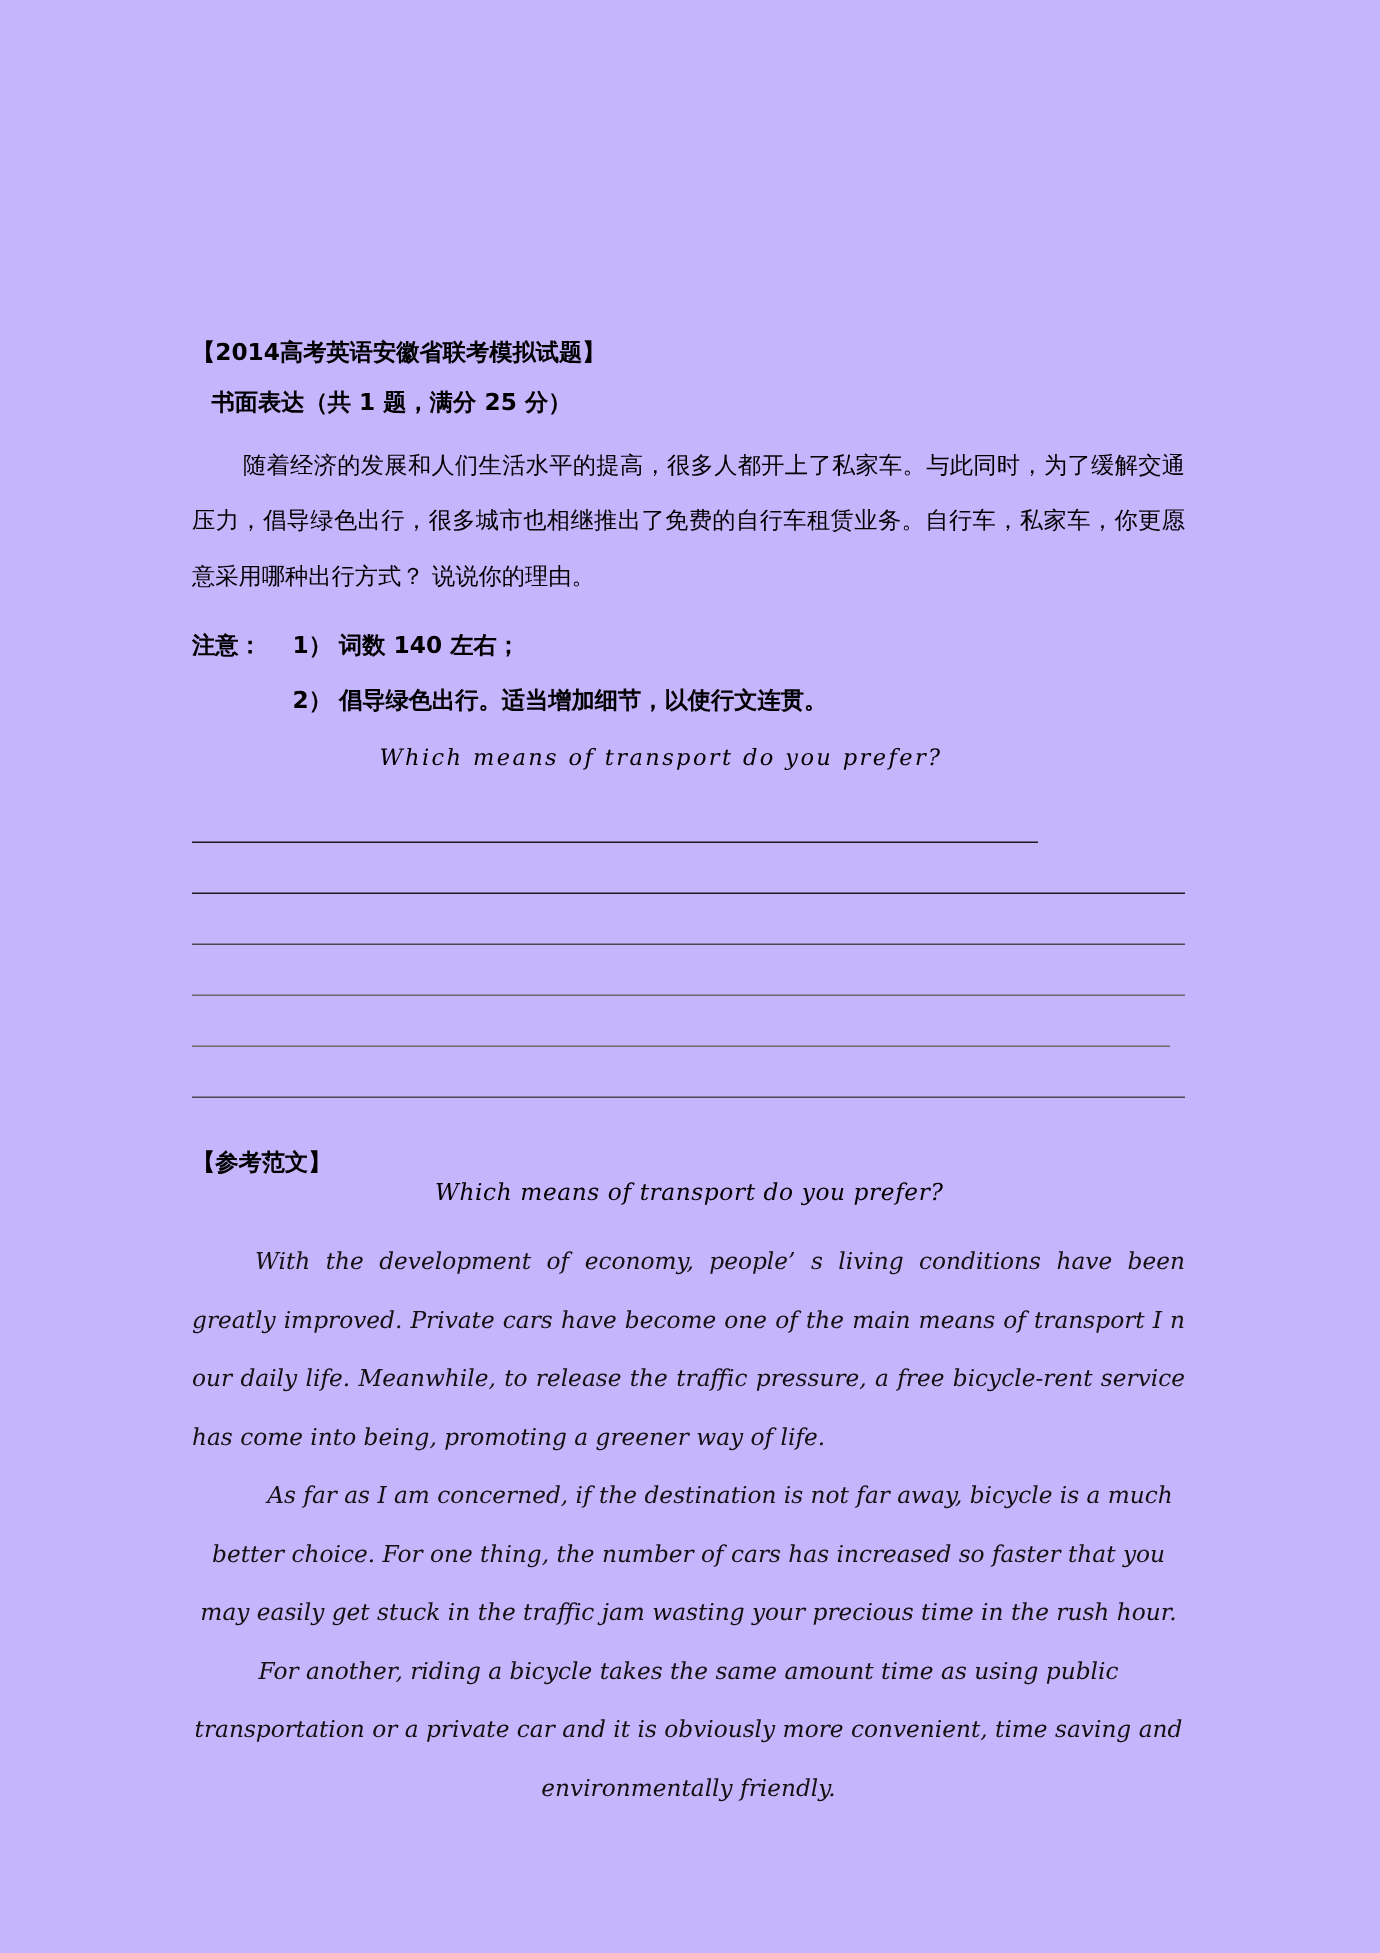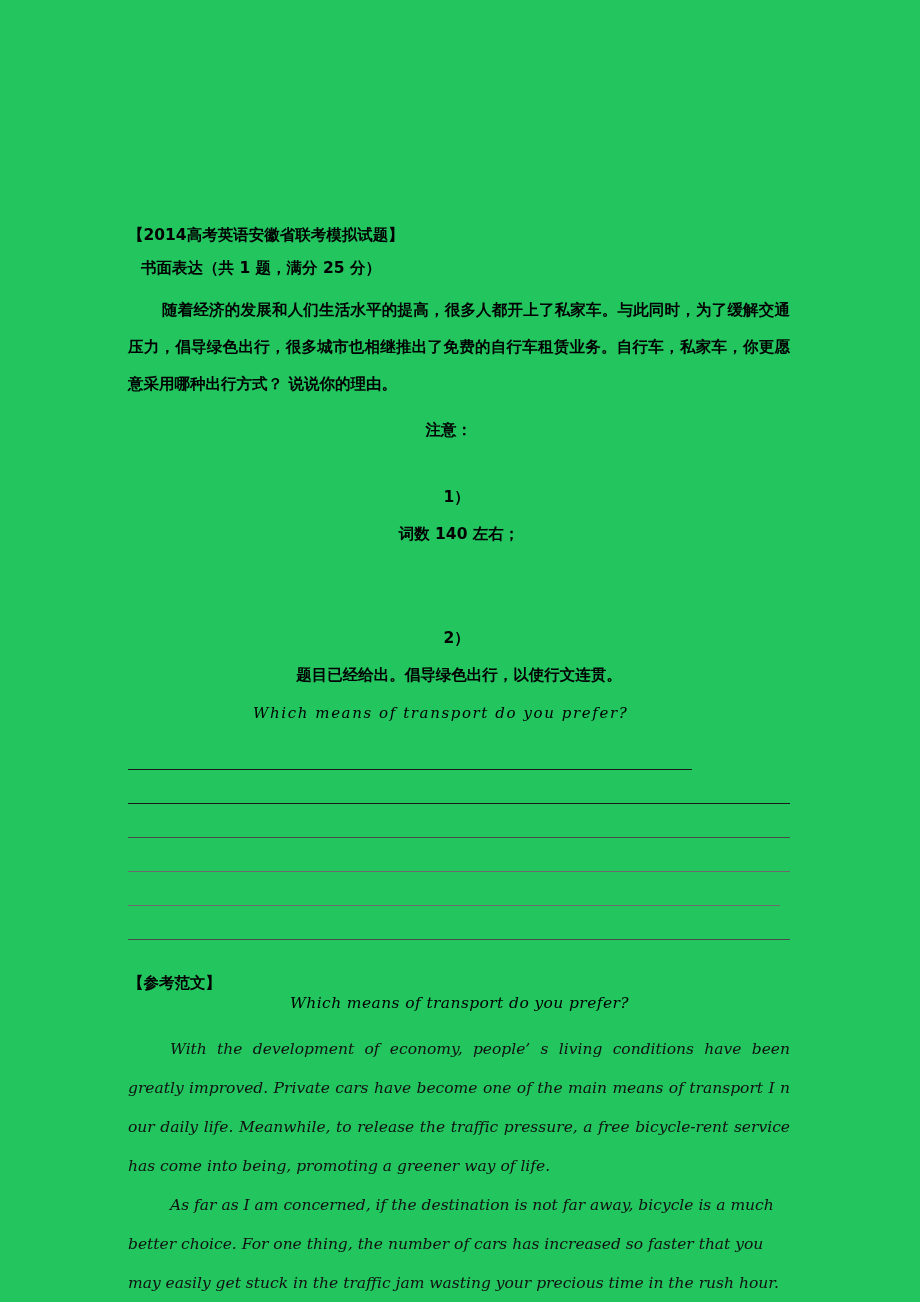--- a/index.html
+++ b/index.html
@@ -4,21 +4,21 @@
 <style>
   html, body {
     margin: 0;
     padding: 0;
     background: #ffffff;
   }
   .page {
     position: relative;
     width: 920px;
     height: 1302px;
-    background: #22c55e;
+    background: #c4b5fd;
     overflow: hidden;
     font-family: "Liberation Serif", "DejaVu Serif", serif;
     color: #000000;
   }
 
   
   .content {
     position: absolute;
     left: 128px;
     top: 228px;
@@ -39,42 +39,41 @@
   }
   .subheading {
     margin-bottom: 16px;
     margin-left: 13px;
   }
 
   
   .body-para {
     font-family: "DejaVu Sans", "Liberation Sans", sans-serif;
     font-size: 15.5px;
-    font-weight: 700;
+    font-weight: 400;
     line-height: 37px;
     text-align: justify;
     text-justify: inter-character;
     text-indent: 34px;
     margin: 0 0 2px 0;
     width: 662px;
   }
 
   
   .notes {
     margin-top: 9px;
   }
   .note-row {
     display: flex;
-    align-items: center;
+    align-items: flex-end;
     font-family: "DejaVu Sans", "Liberation Sans", sans-serif;
     font-size: 15.5px;
     font-weight: 700;
     line-height: 37px;
     white-space: nowrap;
-    flex-direction: column;
   }
   .note-label {
     width: 67px;
     flex: 0 0 67px;
   }
   .note-label.blank { visibility: hidden; }
   .note-num {
     width: 31px;
     flex: 0 0 31px;
   }
@@ -125,21 +124,21 @@
     font-style: italic;
     font-size: 15.5px;
     line-height: 39px;
     text-align: justify;
     text-indent: 42px;
     margin: 0 0 0 0;
     width: 662px;
     color: #111;
   }
   .essay-para + .essay-para { margin-top: 0; }
-  .essay-para:last-child { text-align: left; }
+  .essay-para:last-child { text-align: center; }
 </style>
 </head>
 <body>
 
 <div class="page">
   <div class="content">
 
     <div class="cjk heading-bracket">【2014高考英语安徽省联考模拟试题】</div>
 
     <div class="cjk subheading">书面表达（共 1 题，满分 25 分）</div>
@@ -148,21 +147,21 @@
 
     <div class="notes">
       <div class="note-row">
         <span class="note-label">注意：</span>
         <span class="note-num">1）</span>
         <span>词数 140 左右；</span>
       </div>
       <div class="note-row">
         <span class="note-label blank">注意：</span>
         <span class="note-num">2）</span>
-        <span>题目已经给出。倡导绿色出行，以使行文连贯。</span>
+        <span>倡导绿色出行。适当增加细节，以使行文连贯。</span>
       </div>
     </div>
 
     <div class="prompt-line">Which means of transport do you prefer?</div>
 
     <div class="answer-lines">
       <div class="rule w-short"></div>
       <div class="rule w-full"></div>
       <div class="rule w-full faint"></div>
       <div class="rule w-full faint2"></div>

